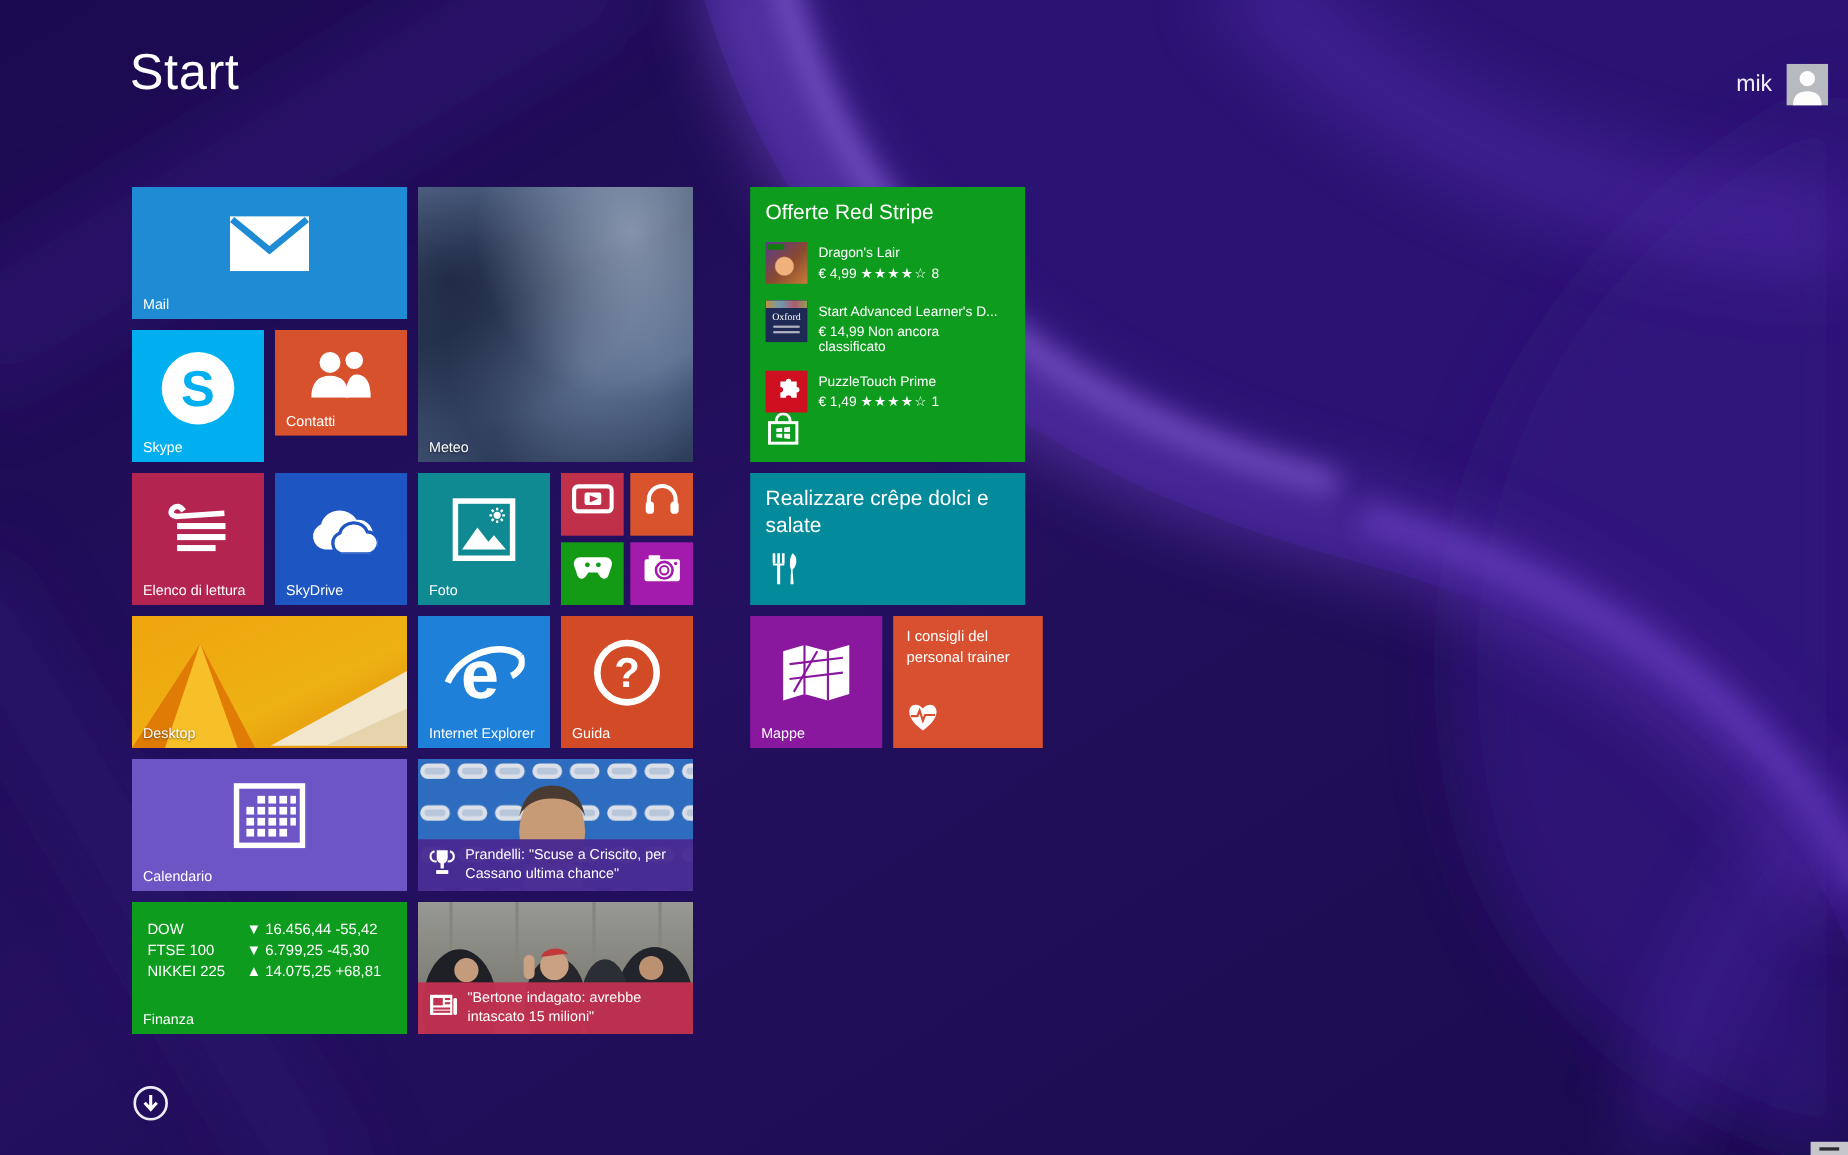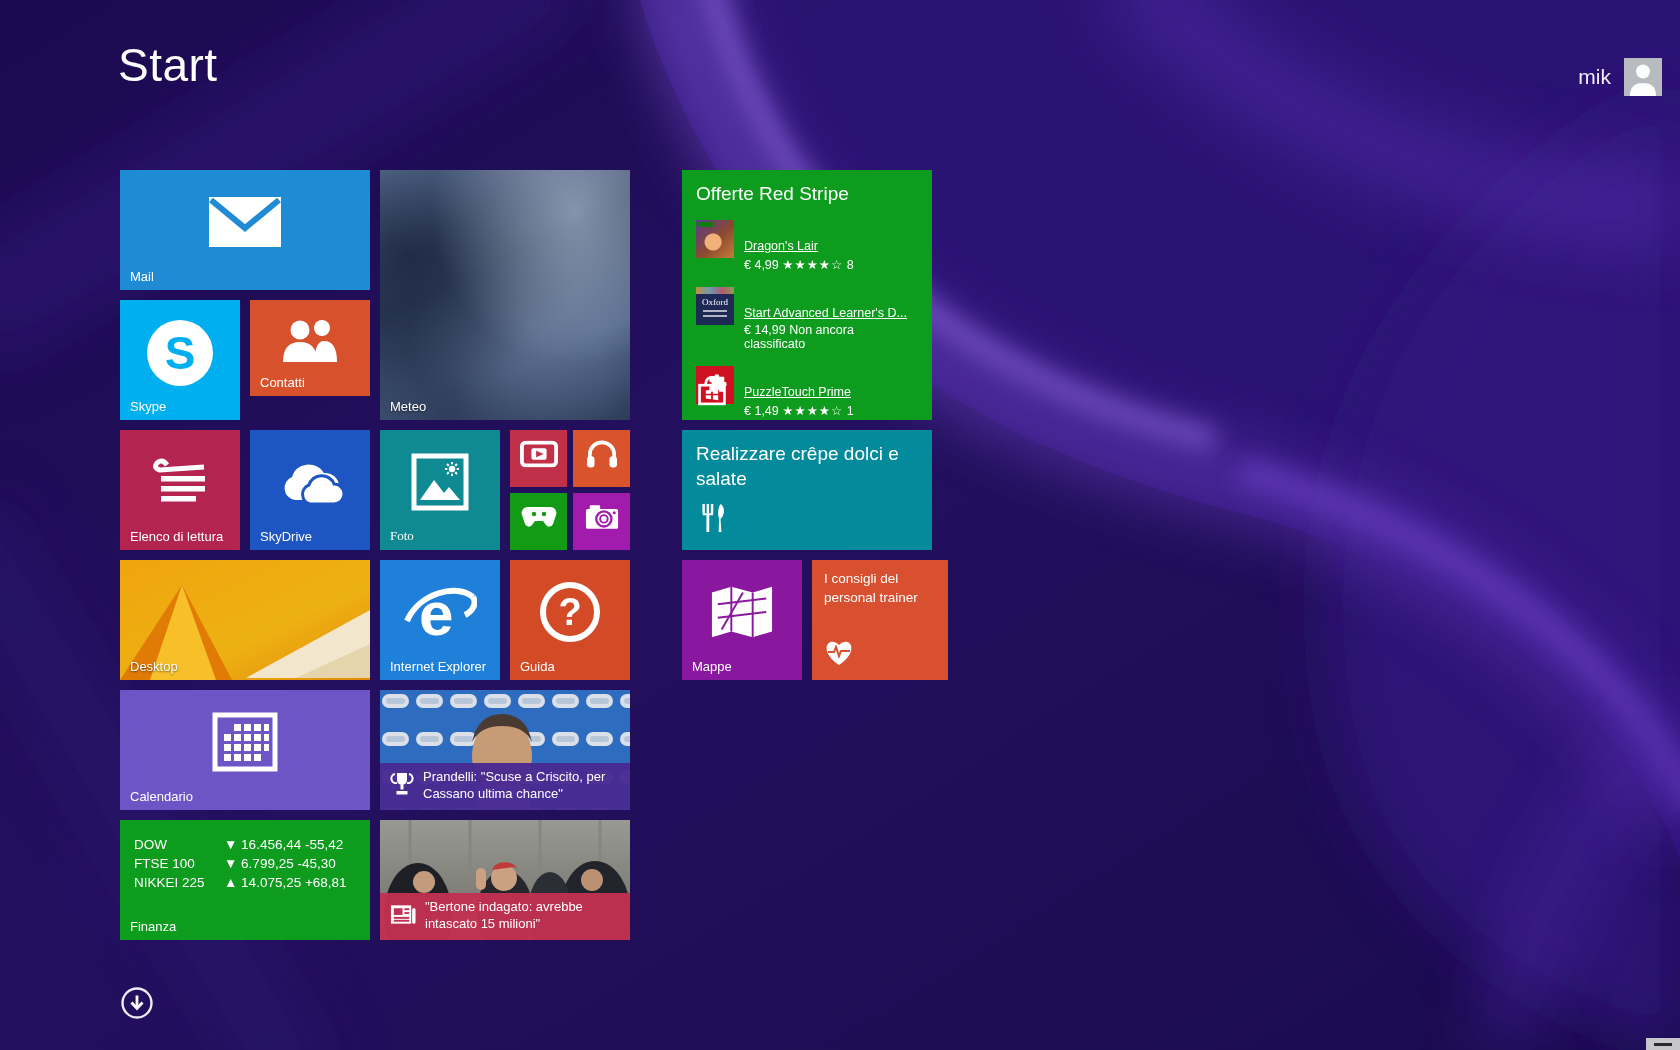--- a/index.html
+++ b/index.html
@@ -25,21 +25,21 @@
      background:
        radial-gradient(ellipse at 78% 16%, rgba(196,209,228,.55), transparent 52%),
        radial-gradient(ellipse at 12% 34%, rgba(24,34,60,.75), transparent 55%),
        radial-gradient(ellipse at 60% 62%, rgba(126,146,178,.5), transparent 58%),
        radial-gradient(ellipse at 30% 90%, rgba(30,42,70,.7), transparent 60%),
        linear-gradient(155deg,#5c7095 0%,#33435f 40%,#4d6184 72%,#2c3c59 100%);}
   .t-skype{left:120px;top:300px;width:120px;height:120px;background:#00aff0;}
   .t-contacts{left:250px;top:300px;width:120px;height:96px;background:#d6512c;}
   .t-reading{left:120px;top:430px;width:120px;height:120px;background:#b32450;}
   .t-skydrive{left:250px;top:430px;width:120px;height:120px;background:#1d55c2;}
-  .t-photos{left:380px;top:430px;width:120px;height:120px;background:#0f8a92;font-family:Liberation Serif, serif;}
+  .t-photos{left:380px;top:430px;width:120px;height:120px;background:#0f8a92;}
   .t-video{left:510px;top:430px;width:57px;height:57px;background:#c13049;}
   .t-music{left:573px;top:430px;width:57px;height:57px;background:#d9532c;}
   .t-games{left:510px;top:493px;width:57px;height:57px;background:#149b16;}
   .t-camera{left:573px;top:493px;width:57px;height:57px;background:#a31bad;}
   .t-desktop{left:120px;top:560px;width:250px;height:120px;}
   .t-ie{left:380px;top:560px;width:120px;height:120px;background:#1e80d9;}
   .t-help{left:510px;top:560px;width:120px;height:120px;background:#d34a26;}
   .t-calendar{left:120px;top:690px;width:250px;height:120px;background:#6e55c6;}
   .t-sport{left:380px;top:690px;width:250px;height:120px;background:#2e6cc0;}
   .t-finance{left:120px;top:820px;width:250px;height:120px;background:#0e9c1e;}
@@ -71,21 +71,21 @@
            gap:9px;padding:6px 8px 7px 10px;}
   .ov-sport{background:rgba(72,42,145,.96);}
   .ov-news{background:rgba(194,49,80,.96);}
   .ov-text{font-size:13px;line-height:1.3;width:196px;}
 
   
   .store-pad{padding:13px 14px;position:relative;height:224px;}
   .store-title{font-size:19px;font-weight:400;}
   .s-item{display:flex;gap:10px;margin-top:15px;align-items:flex-start;}
   .s-thumb{width:38px;height:38px;flex:none;position:relative;overflow:hidden;}
-  .s-name{font-size:12.5px;line-height:1.25;margin-top:19px;text-decoration:underline;}
+  .s-name{font-size:12.5px;line-height:1.25;margin-top:3px;}
   .s-line2{font-size:12.5px;margin-top:2px;}
   .s-stars{letter-spacing:1px;}
   .thumb-dragon{background:radial-gradient(circle at 45% 58%, #f0b27a 0 26%, transparent 30%),
                 linear-gradient(135deg,#5a3b8e 0%,#8a4a2e 55%,#c87c3a 100%);}
   .dragon-chip{position:absolute;left:2px;top:2px;width:15px;height:5px;background:#107c10;}
   .thumb-oxford{background:#1e2a55;text-align:center;}
   .ox-strip{height:7px;background:linear-gradient(90deg,#c09040,#6f9ab0 35%,#b05a70 70%,#8fa050);}
   .ox-word{display:block;margin-top:3px;font-family:"Liberation Serif",serif;font-size:9px;color:#fff;}
   .ox-line{width:24px;height:2px;background:rgba(255,255,255,.65);margin:3px auto 0;}
   .thumb-puzzle{background:#cf1020;display:flex;align-items:center;justify-content:center;}

